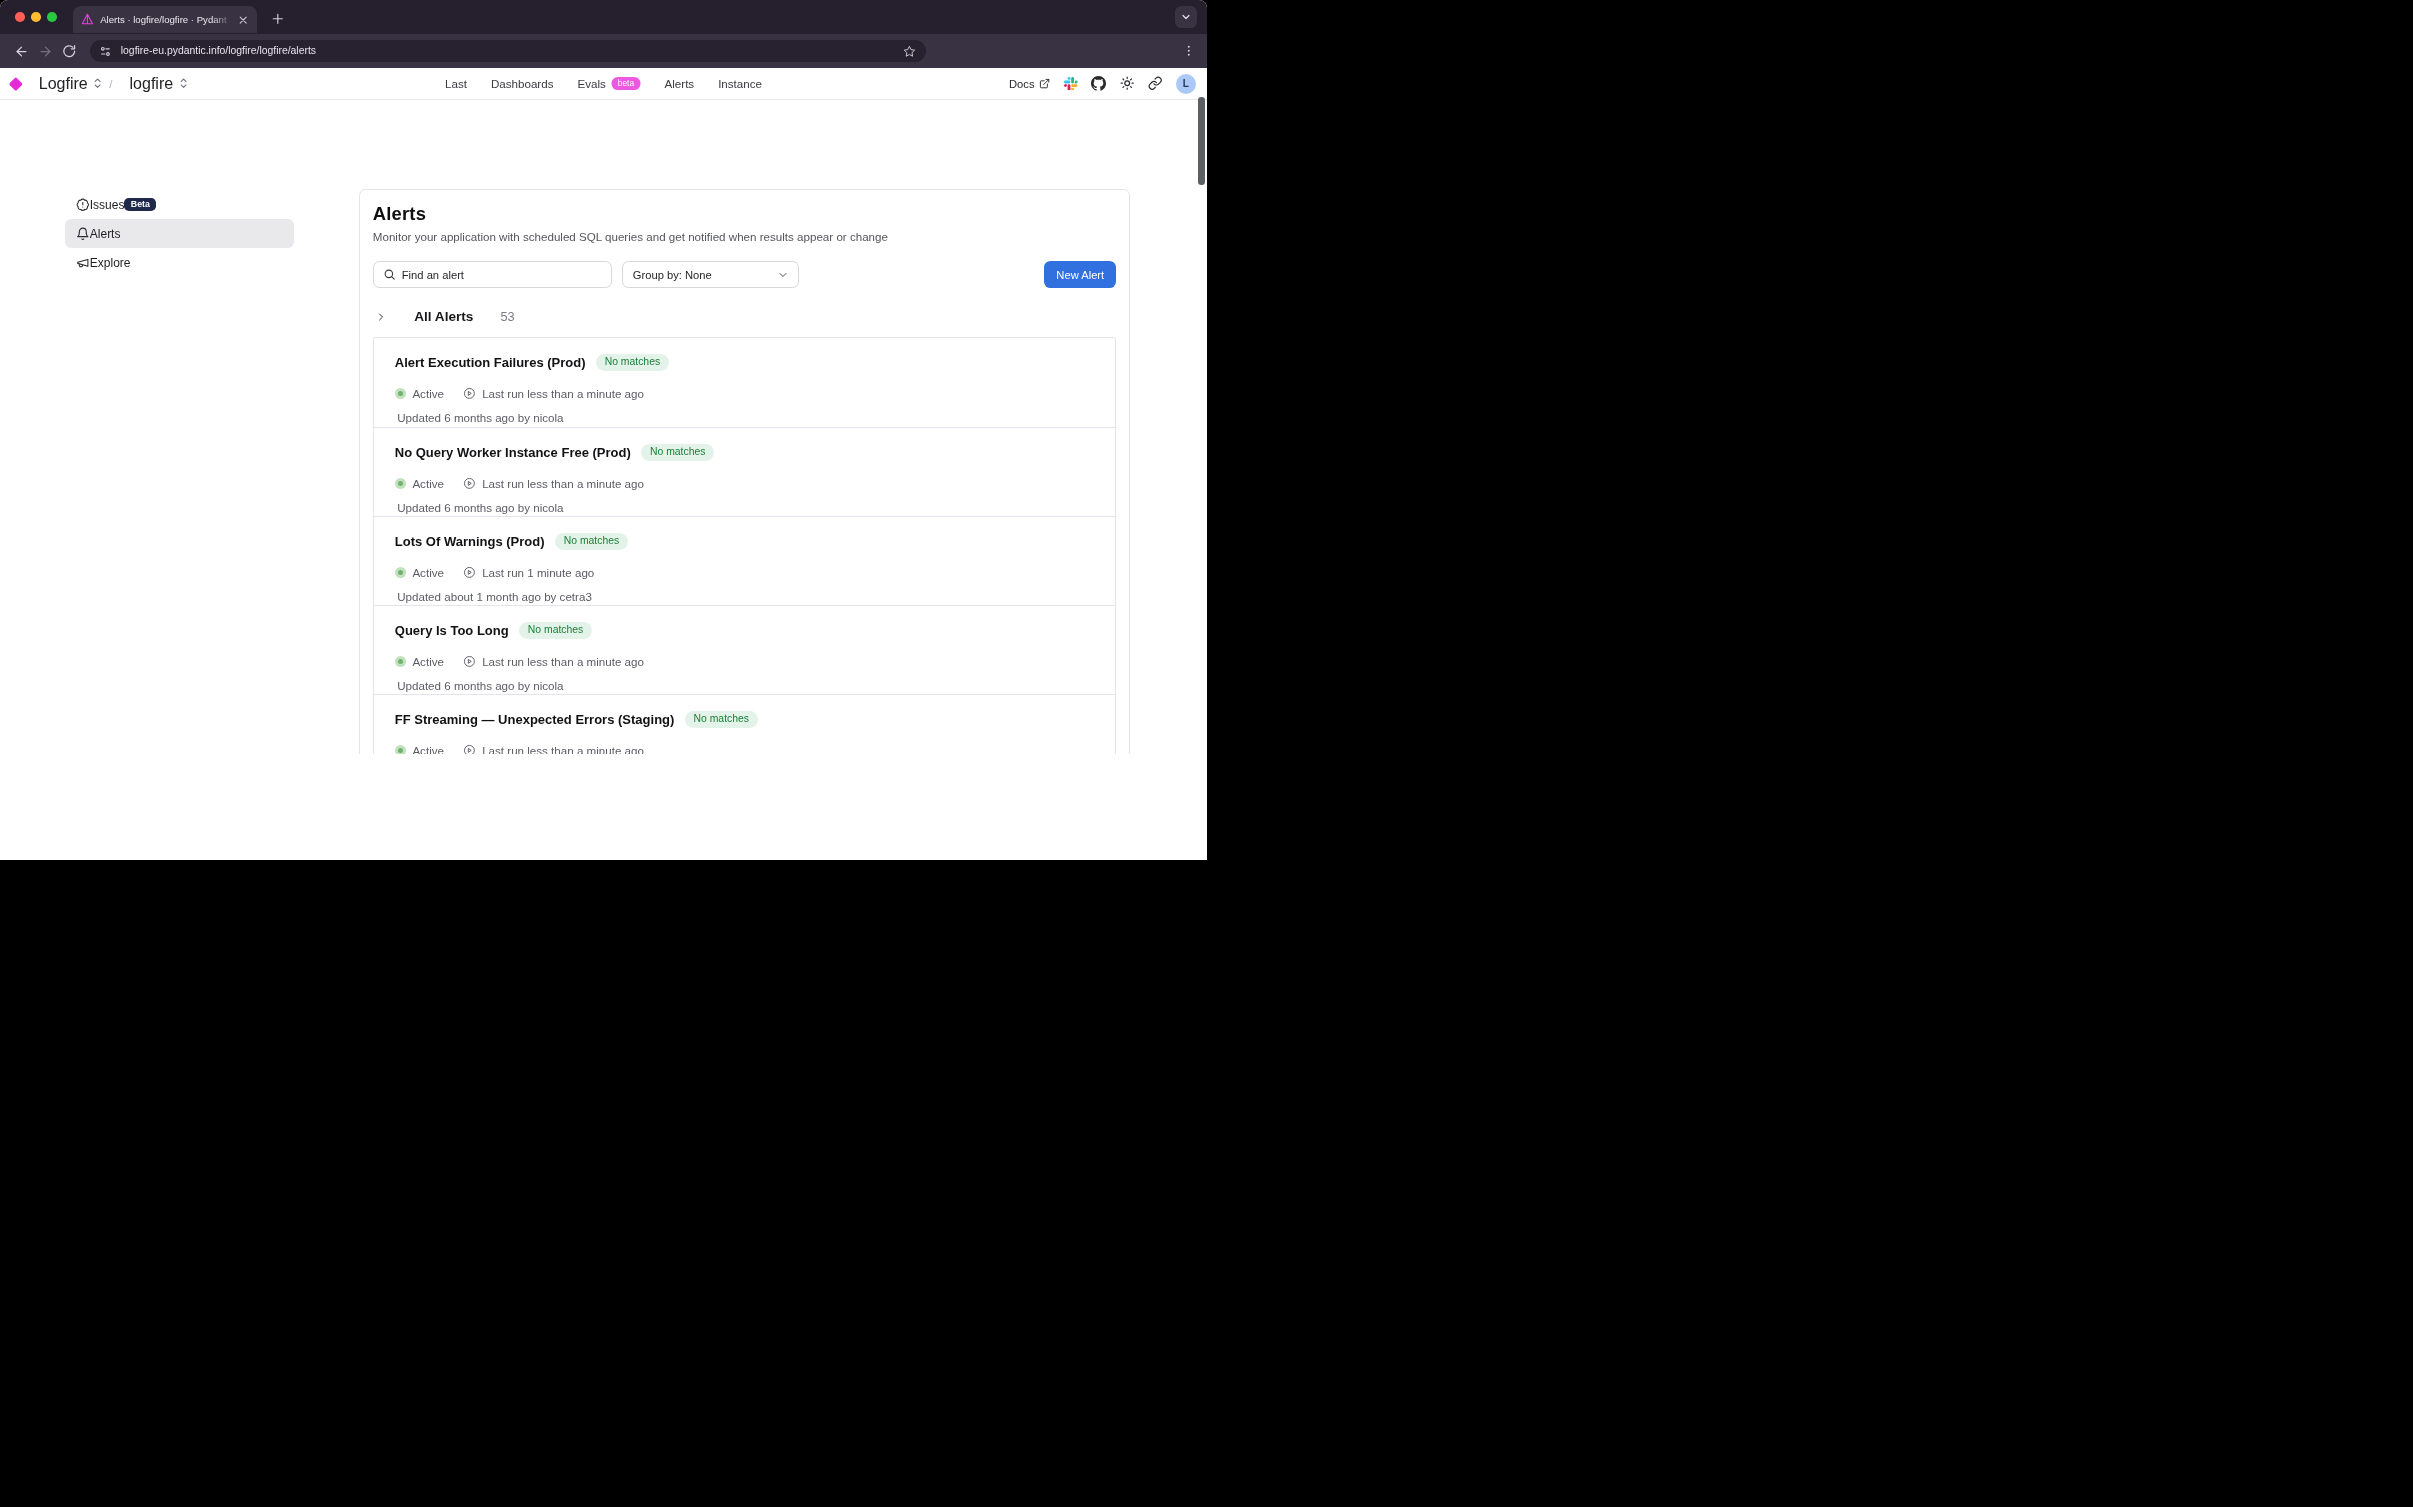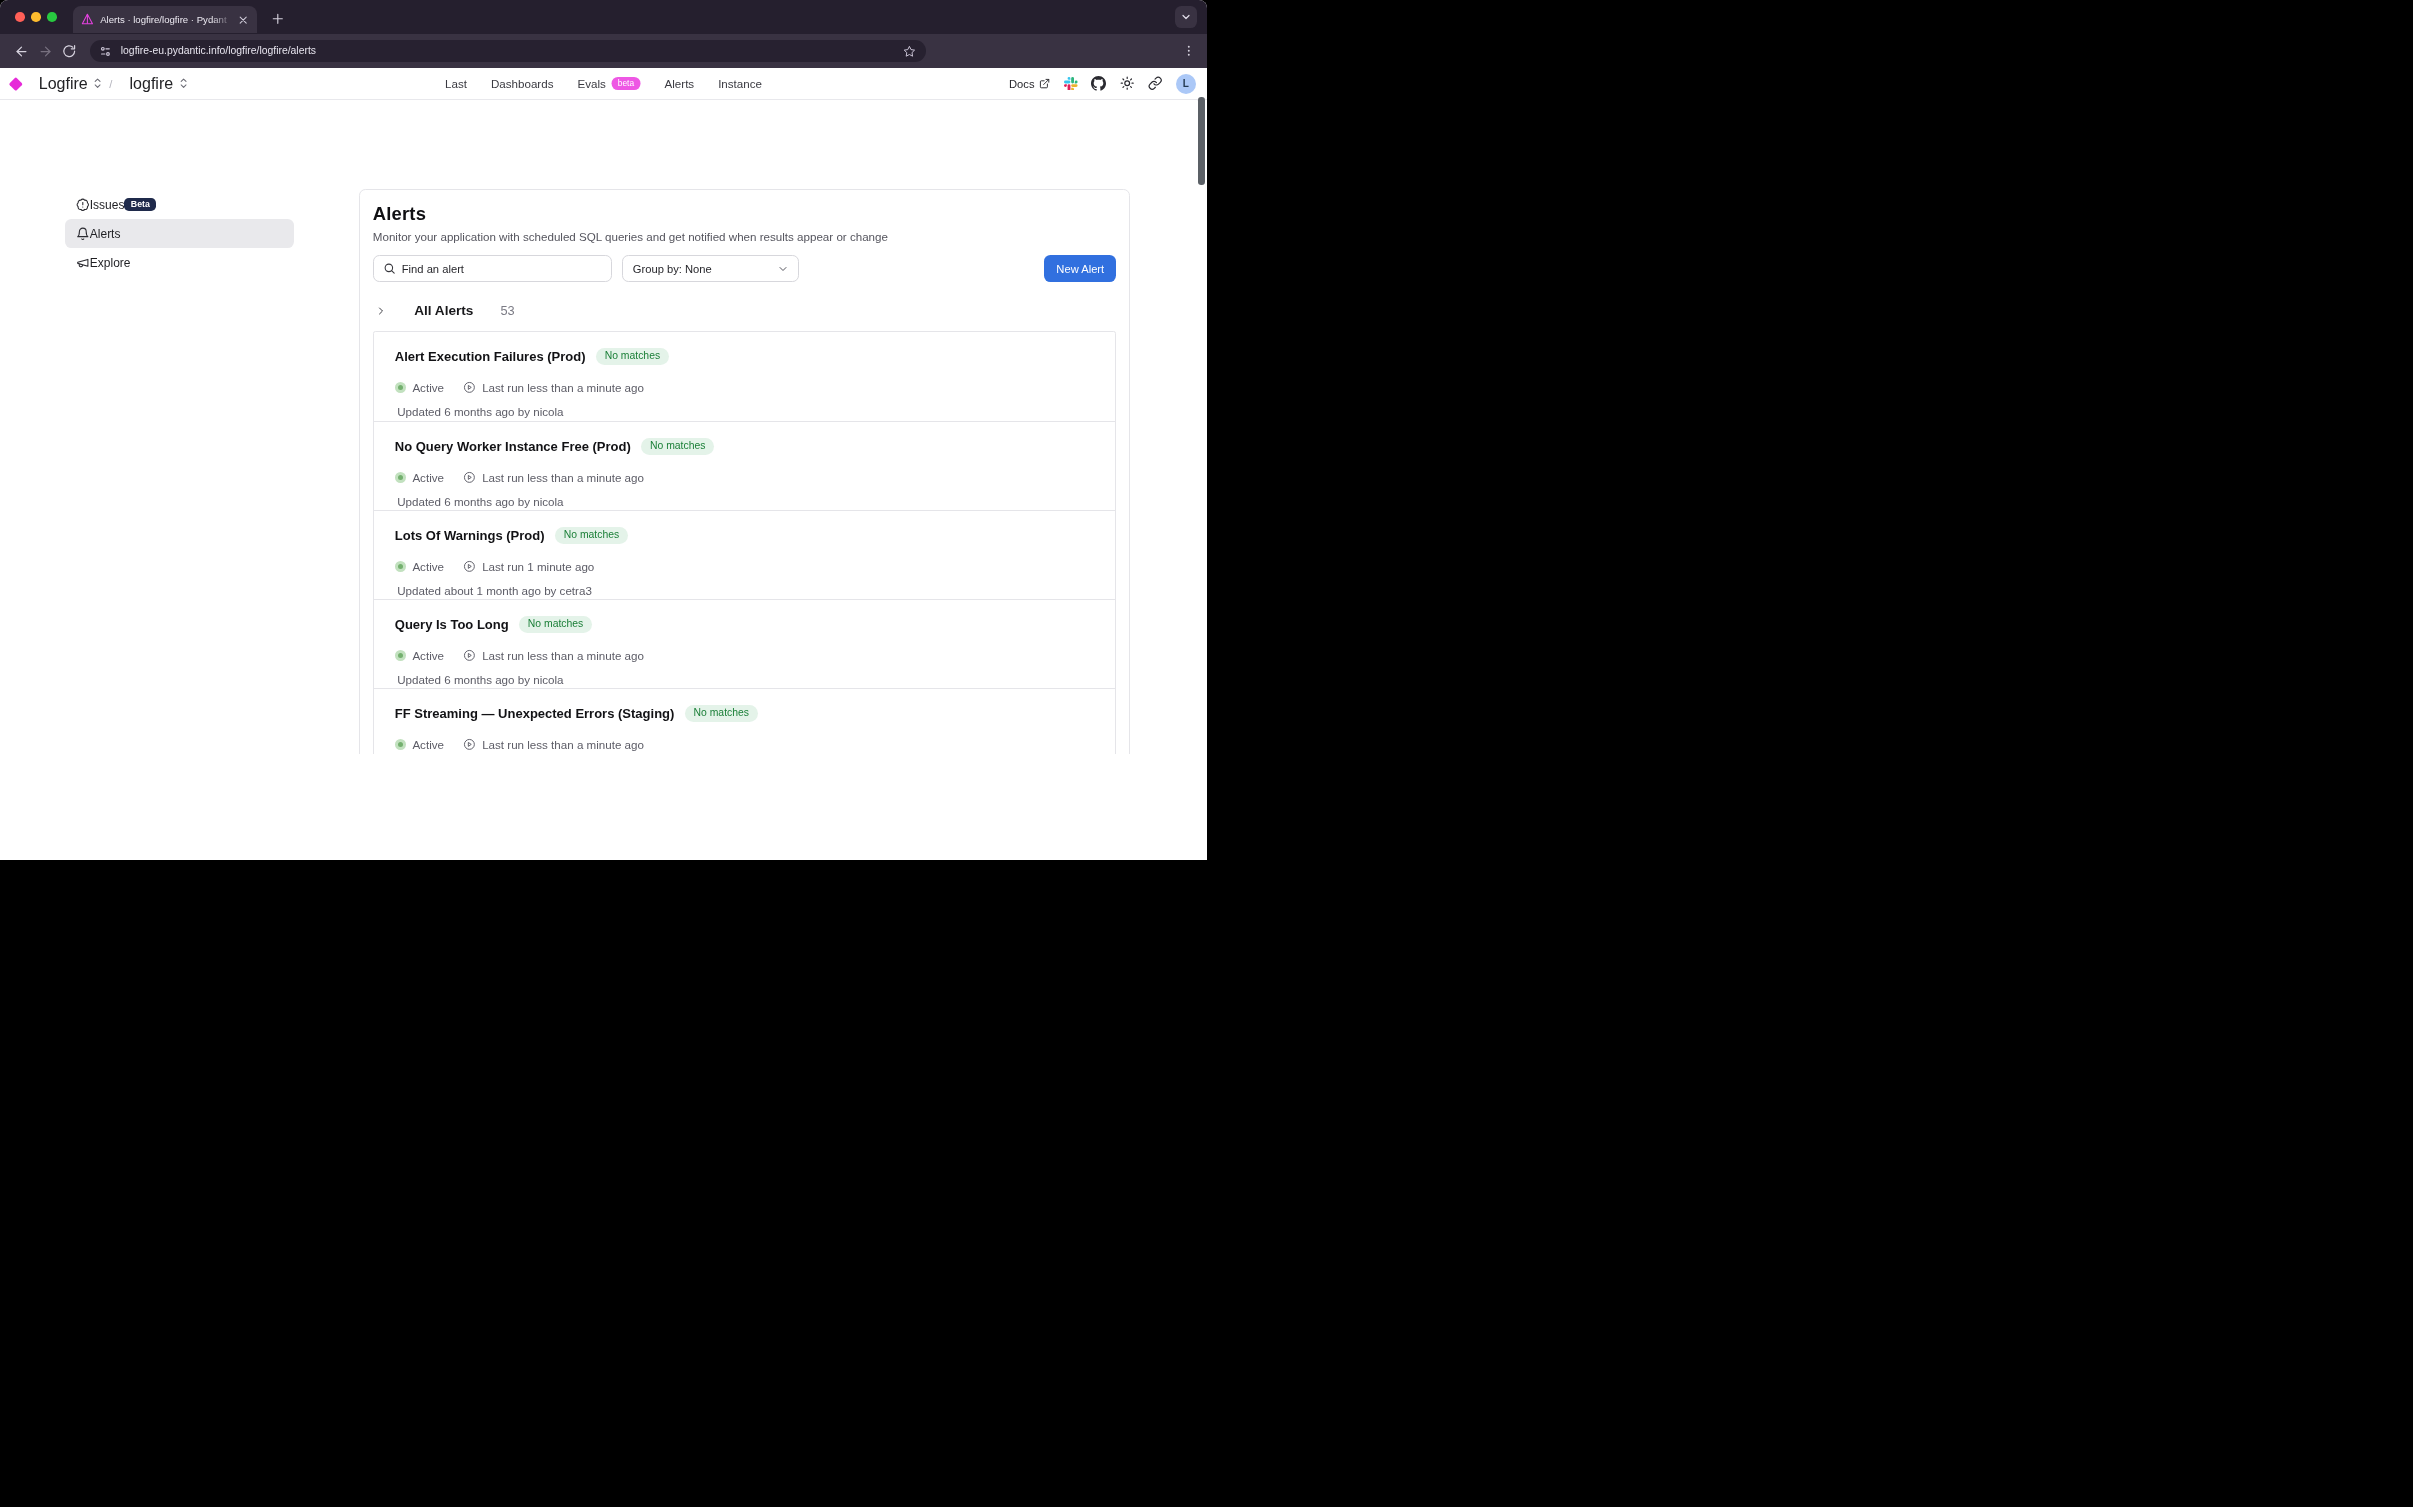--- a/index.html
+++ b/index.html
@@ -66,21 +66,21 @@
                font-size:12px; color:#1f1f23; border-radius:6.4px; cursor:pointer; }
   .side-item.selected { background:#e9e9ec; }
   .side-item .s-icon { display:flex; color:#2a2a30; }
   .navy-pill { background:var(--sidebar-beta-navy); color:#fff; font-size:8.8px; font-weight:bold;
                padding:2.4px 6.4px; border-radius:4.8px; line-height:1; }
 
   .panel { position:absolute; left:359px; top:121px; width:771px; height:718px;
            border:0.8px solid #e5e5e9; border-radius:6.4px; background:#fff; padding:12.8px 12.8px 0; }
   .panel h1 { font-size:18.4px; font-weight:bold; color:#101013; letter-spacing:0.2px; }
   .subtitle { margin-top:5.6px; font-size:11.6px; color:#55555e; }
-  .controls { margin-top:12px; display:flex; gap:10.4px; align-items:flex-start; }
+  .controls { margin-top:18px; display:flex; gap:10.4px; align-items:flex-start; }
   .searchbox { width:239px; height:27px; border:0.8px solid #d7d7dc; border-radius:6.4px;
                display:flex; align-items:center; padding:0 8.8px; gap:6.4px; color:#36363c; }
   .searchbox input { border:none; outline:none; flex:1; font-size:11.2px; color:#1c1c20;
                      font-family:inherit; background:transparent; }
   .searchbox input::placeholder { color:#27272c; opacity:1; }
   .groupby { width:177px; height:27px; border:0.8px solid #d7d7dc; border-radius:6.4px; background:#fff;
              display:flex; align-items:center; padding:0 9.6px; font-size:11.2px; color:#27272c; cursor:pointer; }
   .groupby .gb-chevron { margin-left:auto; color:#55555e; display:flex; }
   .controls .spacer { flex:1; }
   .primary-btn { height:27px; padding:0 12px; background:var(--accent-blue); color:#fff; border:none;

